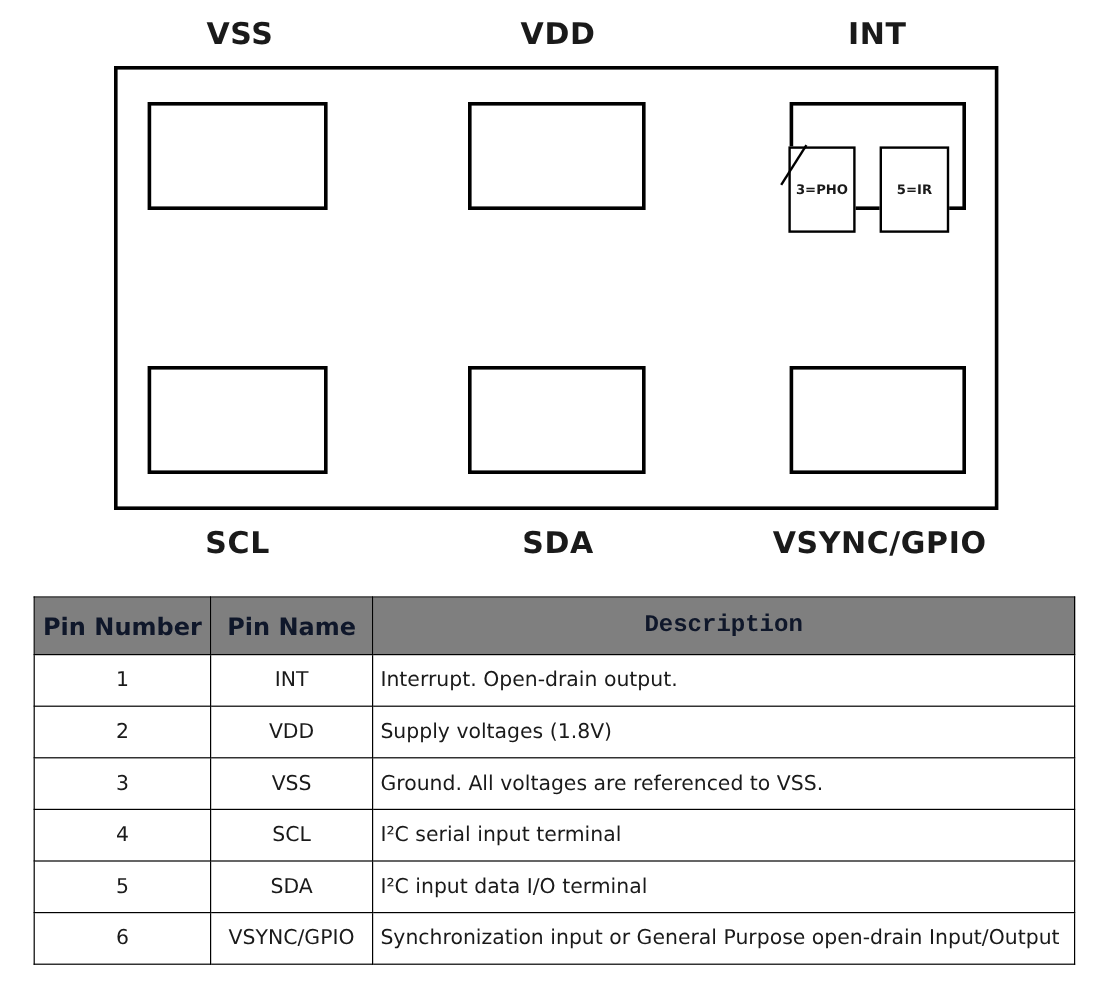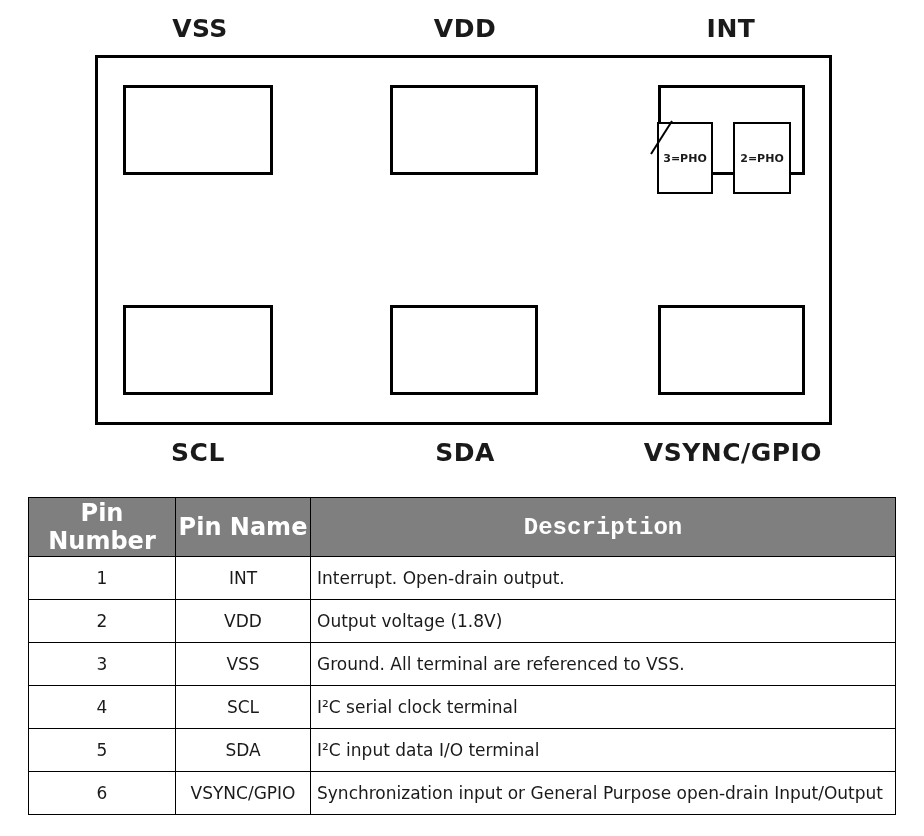--- a/index.html
+++ b/index.html
@@ -66,23 +66,23 @@
     position: absolute;
     left: 28px; top: 497px;
     width: 868px;
     border-collapse: collapse;
     table-layout: fixed;
     font-size: 17px;
   }
   .pin-table col.c-num  { width: 147px; }
   .pin-table col.c-name { width: 135px; }
   .pin-table th {
-    color: #ffffff;
+    color: #0f172a;
     font-weight: bold;
-    font-size: 24px;
+    font-size: 20px;
     height: 48px;
     border: 1px solid #000;
     text-align: center;
   }
   .pin-table td {
     border: 1px solid #000;
     height: 43px;
     background: #fff;
     padding: 0 6px;
   }
@@ -102,21 +102,21 @@
 
   <div class="pad pad-vss"></div>
   <div class="pad pad-vdd"></div>
   <div class="pad pad-int"></div>
   <div class="pad pad-scl"></div>
   <div class="pad pad-sda"></div>
   <div class="pad pad-vsync"></div>
 
   <div class="sensor-grid">
     <div class="sensor-cell">3=PHO</div>
-    <div class="sensor-cell">2=PHO</div>
+    <div class="sensor-cell">5=IR</div>
   </div>
 
   <svg class="notch-svg" width="32" height="40">
     <line x1="24" y1="3" x2="3" y2="36" stroke="#000" stroke-width="2"></line>
   </svg>
 
   <div class="pin-label" style="left:198px; top:438px;">SCL</div>
   <div class="pin-label" style="left:465px; top:438px;">SDA</div>
   <div class="pin-label" style="left:733px; top:438px;">VSYNC/GPIO</div>
 
@@ -135,31 +135,31 @@
     </thead>
     <tbody>
       <tr>
         <td class="cell-center">1</td>
         <td class="cell-center">INT</td>
         <td class="cell-desc">Interrupt. Open-drain output.</td>
       </tr>
       <tr>
         <td class="cell-center">2</td>
         <td class="cell-center">VDD</td>
-        <td class="cell-desc">Output voltage (1.8V)</td>
+        <td class="cell-desc">Supply voltages (1.8V)</td>
       </tr>
       <tr>
         <td class="cell-center">3</td>
         <td class="cell-center">VSS</td>
-        <td class="cell-desc">Ground. All terminal are referenced to VSS.</td>
+        <td class="cell-desc">Ground. All voltages are referenced to VSS.</td>
       </tr>
       <tr>
         <td class="cell-center">4</td>
         <td class="cell-center">SCL</td>
-        <td class="cell-desc">I²C serial clock terminal</td>
+        <td class="cell-desc">I²C serial input terminal</td>
       </tr>
       <tr>
         <td class="cell-center">5</td>
         <td class="cell-center">SDA</td>
         <td class="cell-desc">I²C input data I/O terminal</td>
       </tr>
       <tr>
         <td class="cell-center">6</td>
         <td class="cell-center">VSYNC/GPIO</td>
         <td class="cell-desc">Synchronization input or General Purpose open-drain Input/Output</td>

